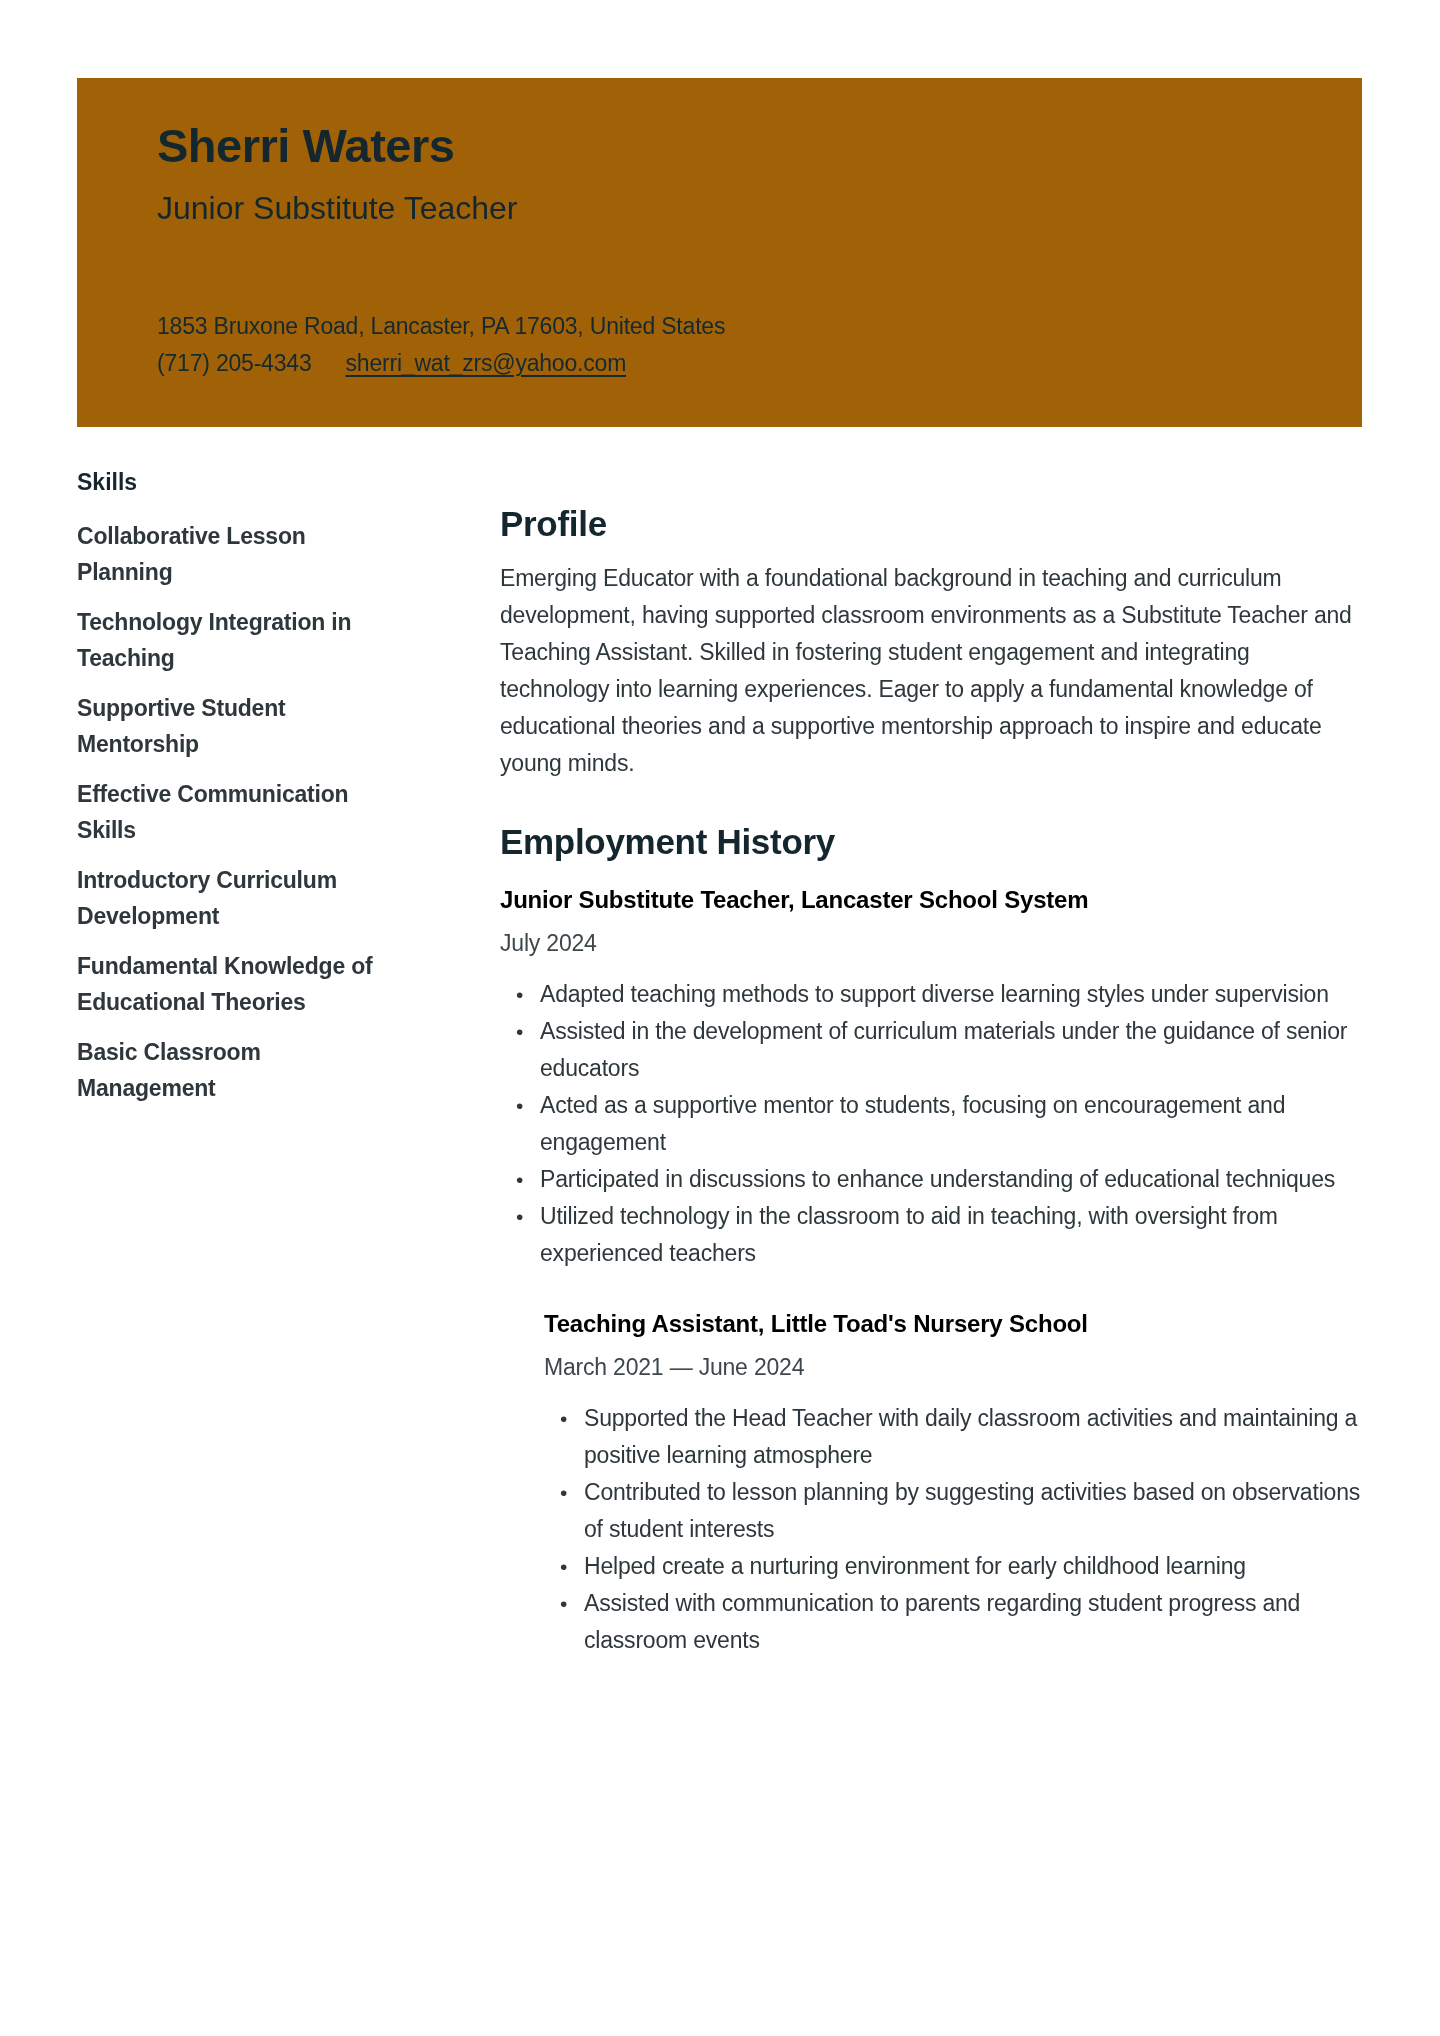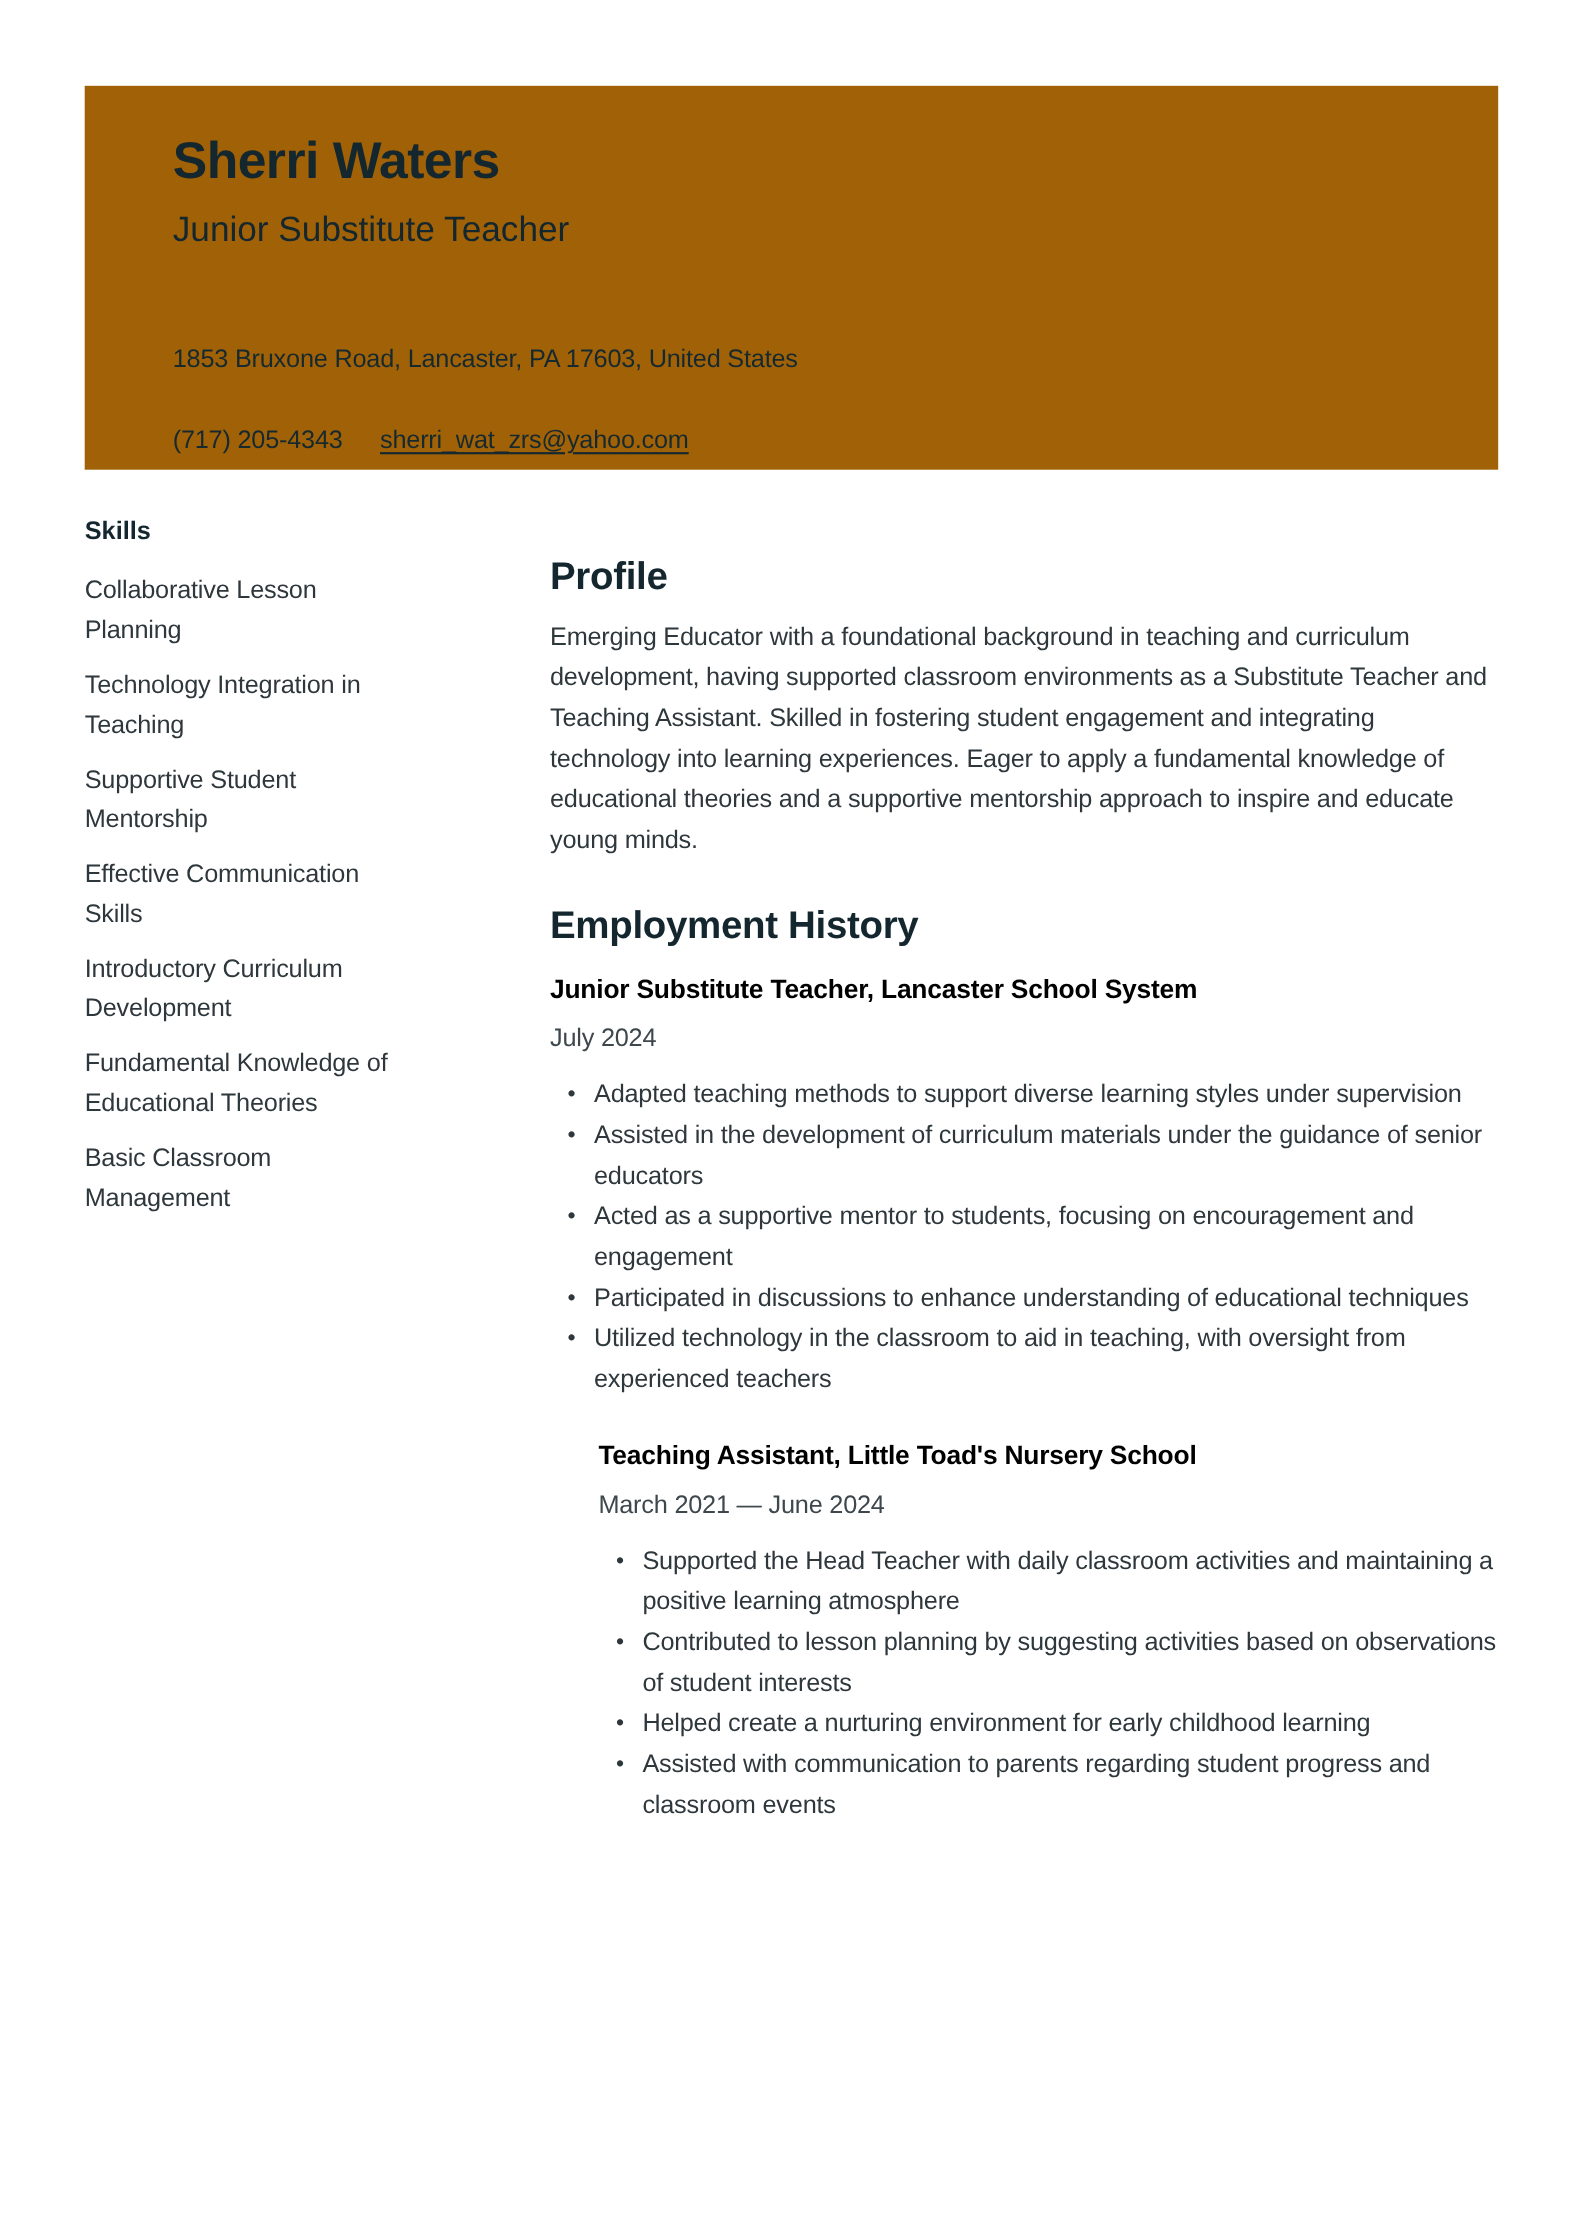--- a/index.html
+++ b/index.html
@@ -16,37 +16,37 @@
     background:#a16207;box-sizing:border-box;padding:40px 60px 0 80px;
   }
   .hero h1{
     margin:0;font-size:47px;line-height:56px;font-weight:700;
     color:#14272e;letter-spacing:-0.5px;
   }
   .hero .cand-title{
     margin-top:14px;font-size:32px;line-height:40px;font-weight:400;color:#14272e;
   }
   .hero .contact{margin-top:80px;font-size:23px;line-height:37px;color:#16292f;letter-spacing:-0.2px;}
-  .hero .contact-row{display:flex;align-items:baseline;margin-top:36px;}
+  .hero .contact-row{display:flex;align-items:baseline;}
   .hero .email{
     color:#16292f;text-decoration:underline;text-underline-offset:4px;margin-left:34px;cursor:pointer;
   }
 
   
   .content{
     position:absolute;left:77px;top:468px;width:1285px;
     display:flex;align-items:flex-start;
   }
   .sidebar{width:300px;flex:0 0 300px;margin-right:123px;}
   .sidebar h3{
     margin:0 0 22px 0;font-size:23px;line-height:28px;font-weight:700;color:#14272e;
   }
   .skills{list-style:none;margin:0;padding:0;}
   .skills li{
-    font-size:23px;line-height:36px;margin-bottom:14px;color:#2e373b;letter-spacing:-0.2px;
+    font-size:23px;line-height:36px;margin-bottom:14px;color:#2e373b;letter-spacing:-0.2px;font-weight:bold;
   }
 
   .main{flex:1 1 auto;width:862px;max-width:862px;}
   .main h2{
     margin:0;font-size:35px;line-height:44px;font-weight:700;color:#14272e;letter-spacing:-0.3px;
   }
   .main .section-profile{margin-top:34px;}
   .main .profile-text{
     margin:14px 0 0 0;font-size:23px;line-height:37px;color:#2e373b;
     letter-spacing:-0.2px;max-width:862px;

